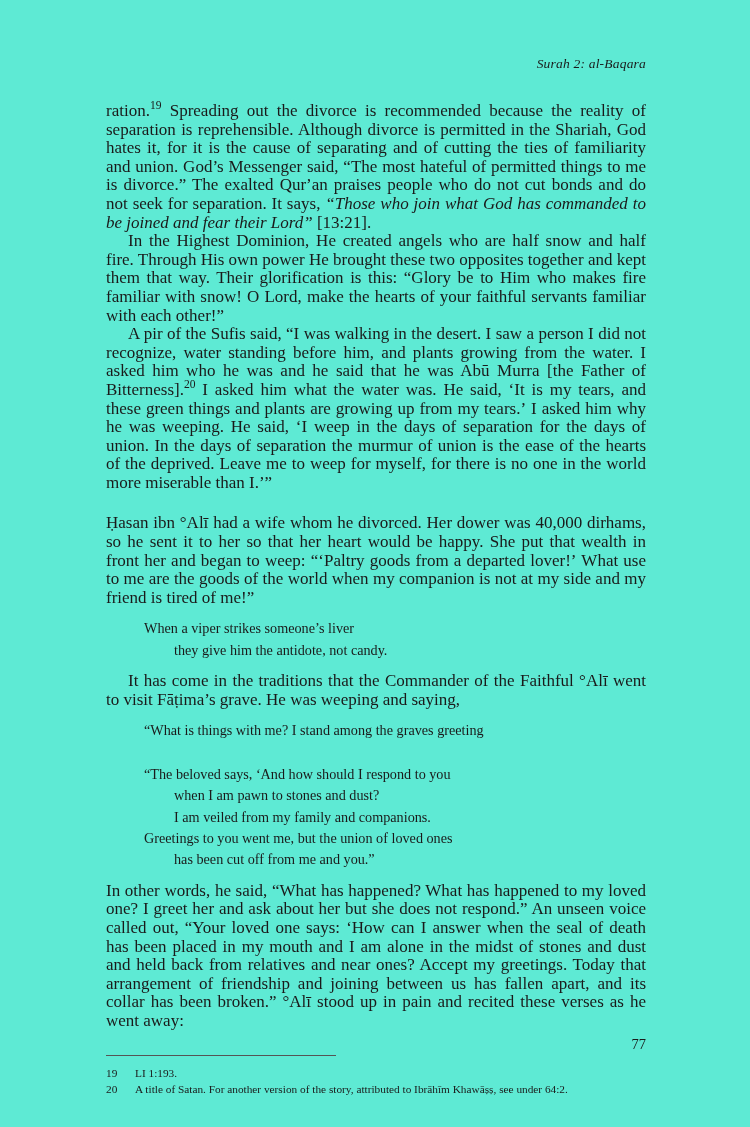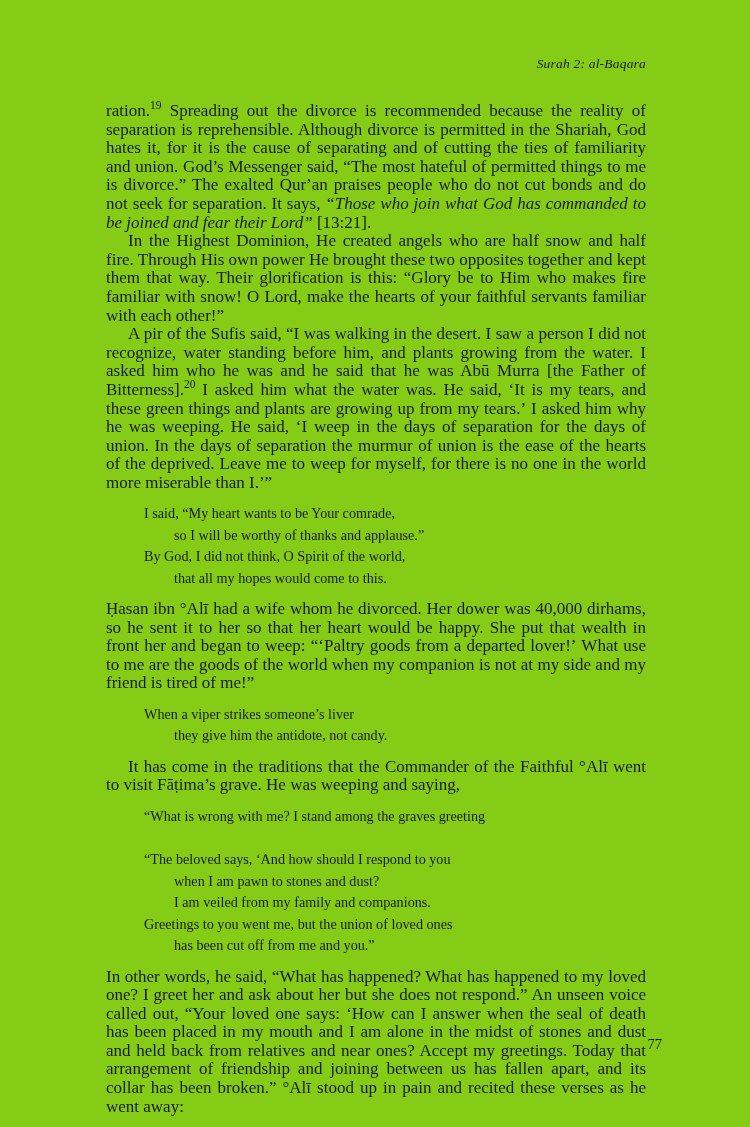--- a/index.html
+++ b/index.html
@@ -4,21 +4,21 @@
 <style>
   html, body {
     margin: 0;
     padding: 0;
     background: #ffffff;
   }
   .page {
     position: relative;
     width: 750px;
     height: 1127px;
-    background: #84cc16;
+    background: #5eead4;
     font-family: "Liberation Serif", "DejaVu Serif", serif;
     color: #1a1a1a;
     box-sizing: border-box;
     overflow: hidden;
     text-decoration: underline;
   }
   .content {
     position: absolute;
     left: 106px;
     top: 56px;
@@ -80,21 +80,21 @@
   }
   .fn-num {
     width: 29px;
     flex: 0 0 29px;
   }
   .fn-text {
     flex: 1 1 auto;
   }
   .page-number {
     position: absolute;
-    right: 88px;
+    right: 104px;
     bottom: 74px;
     font-size: 14.5px;
     color: #1a1a1a;
   }
   sup {
     font-size: 0.68em;
     vertical-align: super;
     line-height: 0;
   }
   em { font-style: italic; }
@@ -109,46 +109,40 @@
     <div class="running-head">Surah 2: al-Baqara</div>
 
     <p class="body cont"><span>ration.</span><sup>19</sup><span> Spreading out the divorce is recommended because the reality of separation is reprehensible. Although divorce is permitted in the Shariah, God hates it, for it is the cause of separating and of cutting the ties of familiarity and union. God’s Messenger said, “The most hateful of permitted things to me is divorce.” The exalted Qurʼan praises people who do not cut bonds and do not seek for separation. It says, </span><em>“Those who join what God has commanded to be joined and fear their Lord”</em><span> [13:21].</span></p>
 
     <p class="body indent">In the Highest Dominion, He created angels who are half snow and half fire. Through His own power He brought these two opposites together and kept them that way. Their glorification is this: “Glory be to Him who makes fire familiar with snow! O Lord, make the hearts of your faithful servants familiar with each other!”</p>
 
     <p class="body indent"><span>A pir of the Sufis said, “I was walking in the desert. I saw a person I did not recognize, water standing before him, and plants growing from the water. I asked him who he was and he said that he was Abū Murra [the Father of Bitterness].</span><sup>20</sup><span> I asked him what the water was. He said, ʻIt is my tears, and these green things and plants are growing up from my tears.ʼ I asked him why he was weeping. He said, ʻI weep in the days of separation for the days of union. In the days of separation the murmur of union is the ease of the hearts of the deprived. Leave me to weep for myself, for there is no one in the world more miserable than I.ʼ”</span></p>
 
     <div class="spacer-md"></div>
 
-    <div class="verse">
-      <span class="l1">I said, “My heart wants to be Your comrade,</span>
-      <span class="l2">so I will be worthy of thanks and applause.”</span>
-      <span class="l1">By God, I did not think, O Spirit of the world,</span>
-      <span class="l2">that all my hopes would come to this.</span>
-    </div>
 
     <div class="spacer-md"></div>
 
     <p class="body cont">Ḥasan ibn °Alī had a wife whom he divorced. Her dower was 40,000 dirhams, so he sent it to her so that her heart would be happy. She put that wealth in front her and began to weep: “ʻPaltry goods from a departed lover!ʼ What use to me are the goods of the world when my companion is not at my side and my friend is tired of me!”</p>
 
     <div class="spacer-md"></div>
 
     <div class="verse">
       <span class="l1">When a viper strikes someone’s liver</span>
       <span class="l2">they give him the antidote, not candy.</span>
     </div>
 
     <div class="spacer-md"></div>
 
     <p class="body indent">It has come in the traditions that the Commander of the Faithful °Alī went to visit Fāṭima’s grave. He was weeping and saying,</p>
 
     <div class="spacer-md"></div>
 
     <div class="verse">
-      <span class="l1">“What is wrong with me? I stand among the graves greeting</span>
+      <span class="l1">“What is things with me? I stand among the graves greeting</span>
     </div>
 
     <div class="spacer-md"></div>
 
 
     <div class="spacer-md"></div>
 
     <div class="verse">
       <span class="l1">“The beloved says, ʻAnd how should I respond to you</span>
       <span class="l2">when I am pawn to stones and dust?</span>

